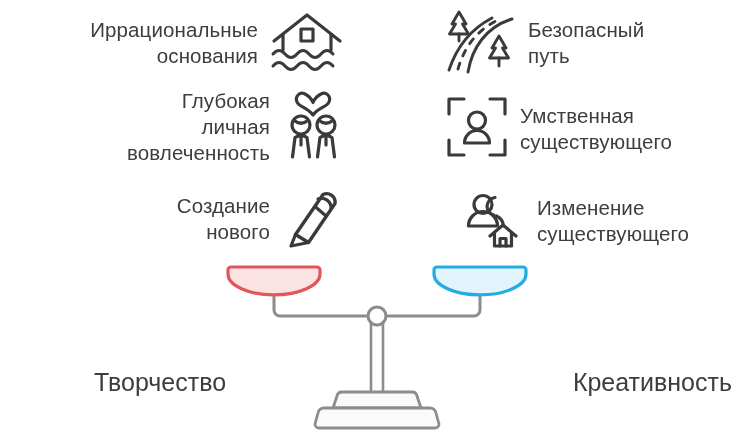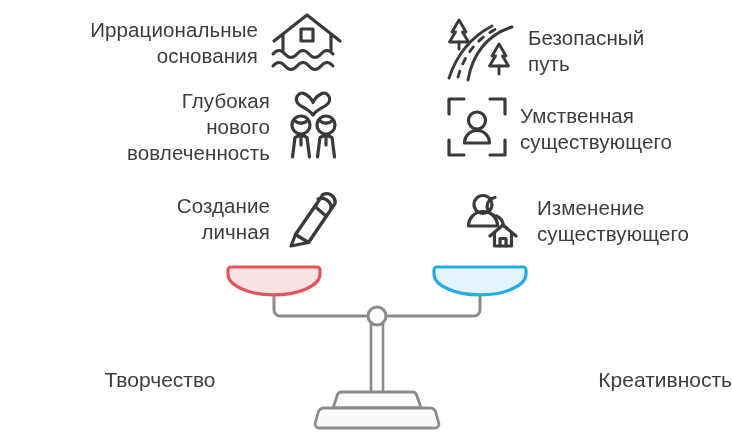--- a/index.html
+++ b/index.html
@@ -43,39 +43,39 @@
   .feature.right .feature-label { text-align: left; }
 
   .feature-icon {
     flex: 0 0 auto;
     display: block;
     color: #3a3a3a;
   }
 
   
   #row-irrational     { left: 8px;   top: 10px;  width: 336px; }
-  #row-safe-path      { left: 446px; top: 16px;  width: 286px; }
+  #row-safe-path      { left: 446px; top: 8px;  width: 286px; }
   #row-involvement    { left: 8px;   top: 88px;  width: 336px; }
   #row-mental         { left: 446px; top: 96px;  width: 286px; }
   #row-creation-new   { left: 8px;   top: 186px; width: 336px; }
   #row-modify-exist   { left: 463px; top: 188px; width: 286px; }
 
   
   .scale {
     position: absolute;
     left: 212px;
     top: 250px;
     width: 330px;
     height: 185px;
   }
 
   
   .caption {
     position: absolute;
-    font-size: 21px;
+    font-size: 25px;
     color: #3d3d3d;
     top: 368px;
   }
   #caption-left  { left: 0; width: 320px; text-align: center; }
   #caption-right { left: 420px; width: 312px; text-align: right; }
 </style>
 </head>
 <body>
 
 <div class="stage">
@@ -95,21 +95,21 @@
         <rect x="31" y="19" width="12" height="12"></rect>
 
         <path d="M3 44 q6 -7 12 0 q6 7 12 0 q6 -7 12 0 q6 7 12 0 q6 -7 12 0" stroke-width="3"></path>
         <path d="M3 56 q6 -7 12 0 q6 7 12 0 q6 -7 12 0 q6 7 12 0 q6 -7 12 0" stroke-width="3"></path>
       </svg>
     </span>
   </div>
 
   <div class="feature left" id="row-involvement">
     <span class="feature-label">Глубокая
-нового
+личная
 вовлеченность</span>
     <span class="feature-icon">
       <svg width="62" height="68" viewBox="0 0 62 68" fill="none" stroke="#3a3a3a" stroke-width="3.2" stroke-linecap="round" stroke-linejoin="round">
 
         <path d="M31 24 C25 16 17 16 15 11 C12.5 5 18 0.5 23 3 C27 5 30 9 31 11.5
                  C32 9 35 5 39 3 C44 0.5 49.5 5 47 11 C45 16 37 16 31 24 Z"></path>
 
         <circle cx="19" cy="34" r="9"></circle>
         <path d="M12.2 29.5 q6.8 5.5 13.6 0"></path>
 
@@ -120,21 +120,21 @@
         <path d="M37.2 29.5 q6.8 5.5 13.6 0"></path>
 
         <path d="M35.5 66 L38 46.5 q6 -4 12 0 L52.5 66"></path>
         <path d="M44 43.5 L44 54"></path>
       </svg>
     </span>
   </div>
 
   <div class="feature left" id="row-creation-new">
     <span class="feature-label">Создание
-личная</span>
+нового</span>
     <span class="feature-icon">
       <svg width="62" height="62" viewBox="0 0 62 62" fill="none" stroke="#3a3a3a" stroke-width="3.2" stroke-linecap="round" stroke-linejoin="round">
 
         <path d="M13.5 48.5 L41 8.5 a8.5 8.5 0 0 1 12 9 L26.5 56.5 Z" stroke-width="3.4"></path>
 
         <path d="M33 20.5 L43.5 29.5"></path>
 
         <path d="M13.5 48.5 L9 60 L26.5 56.5"></path>
 
         <path d="M36 13 a9.5 9.5 0 0 1 13 9.5"></path>

